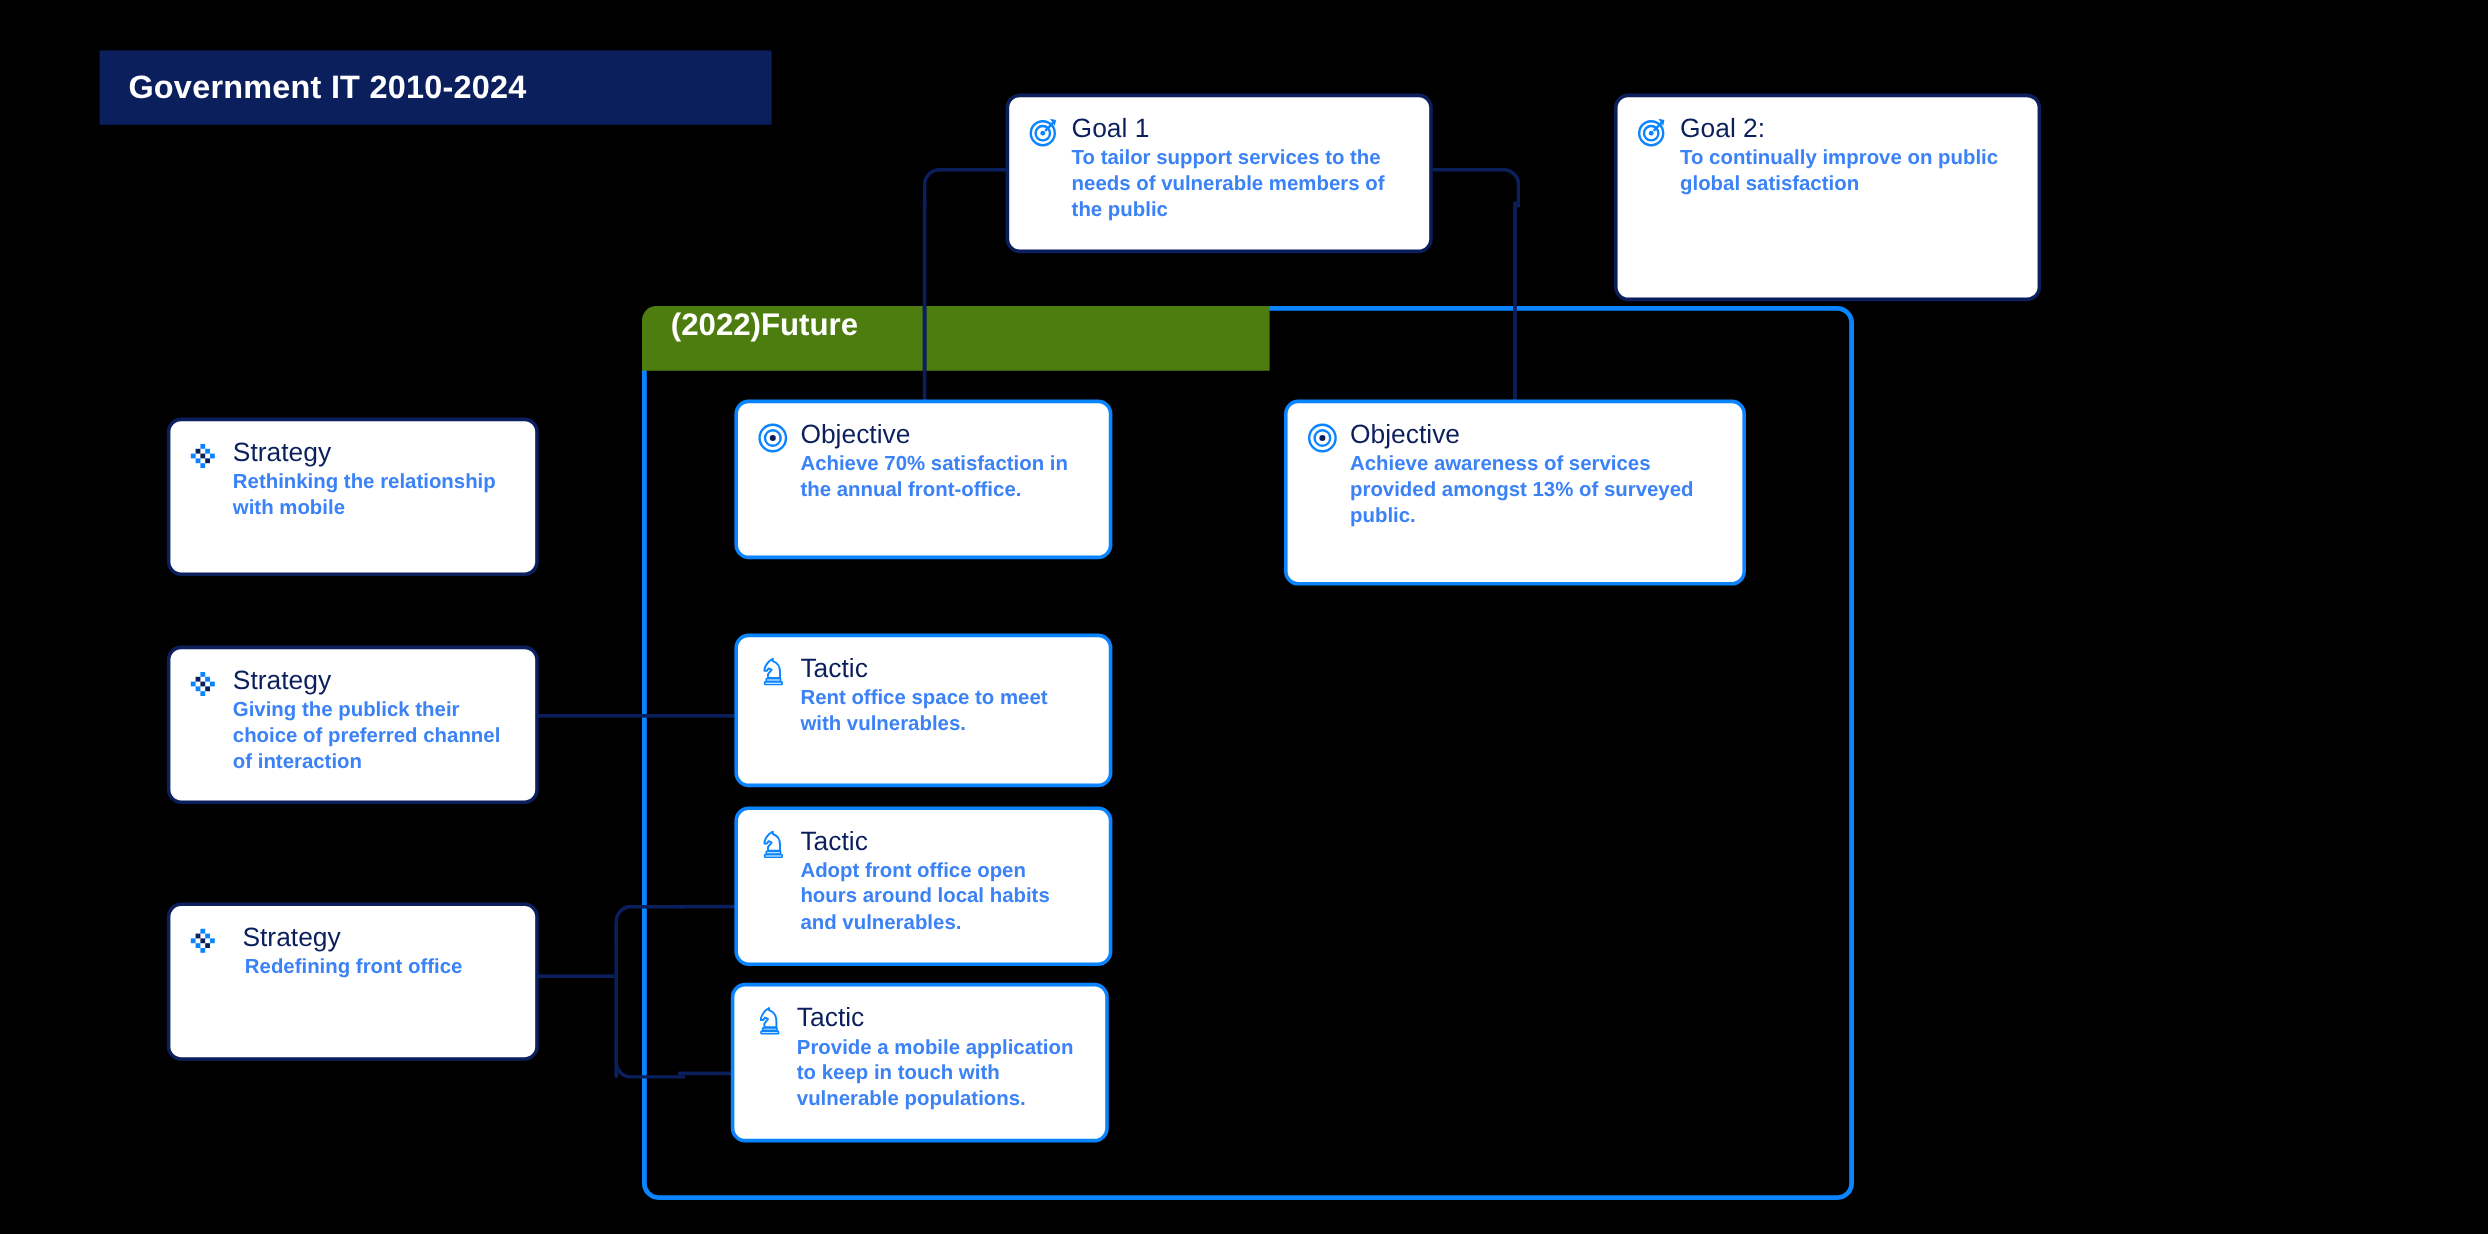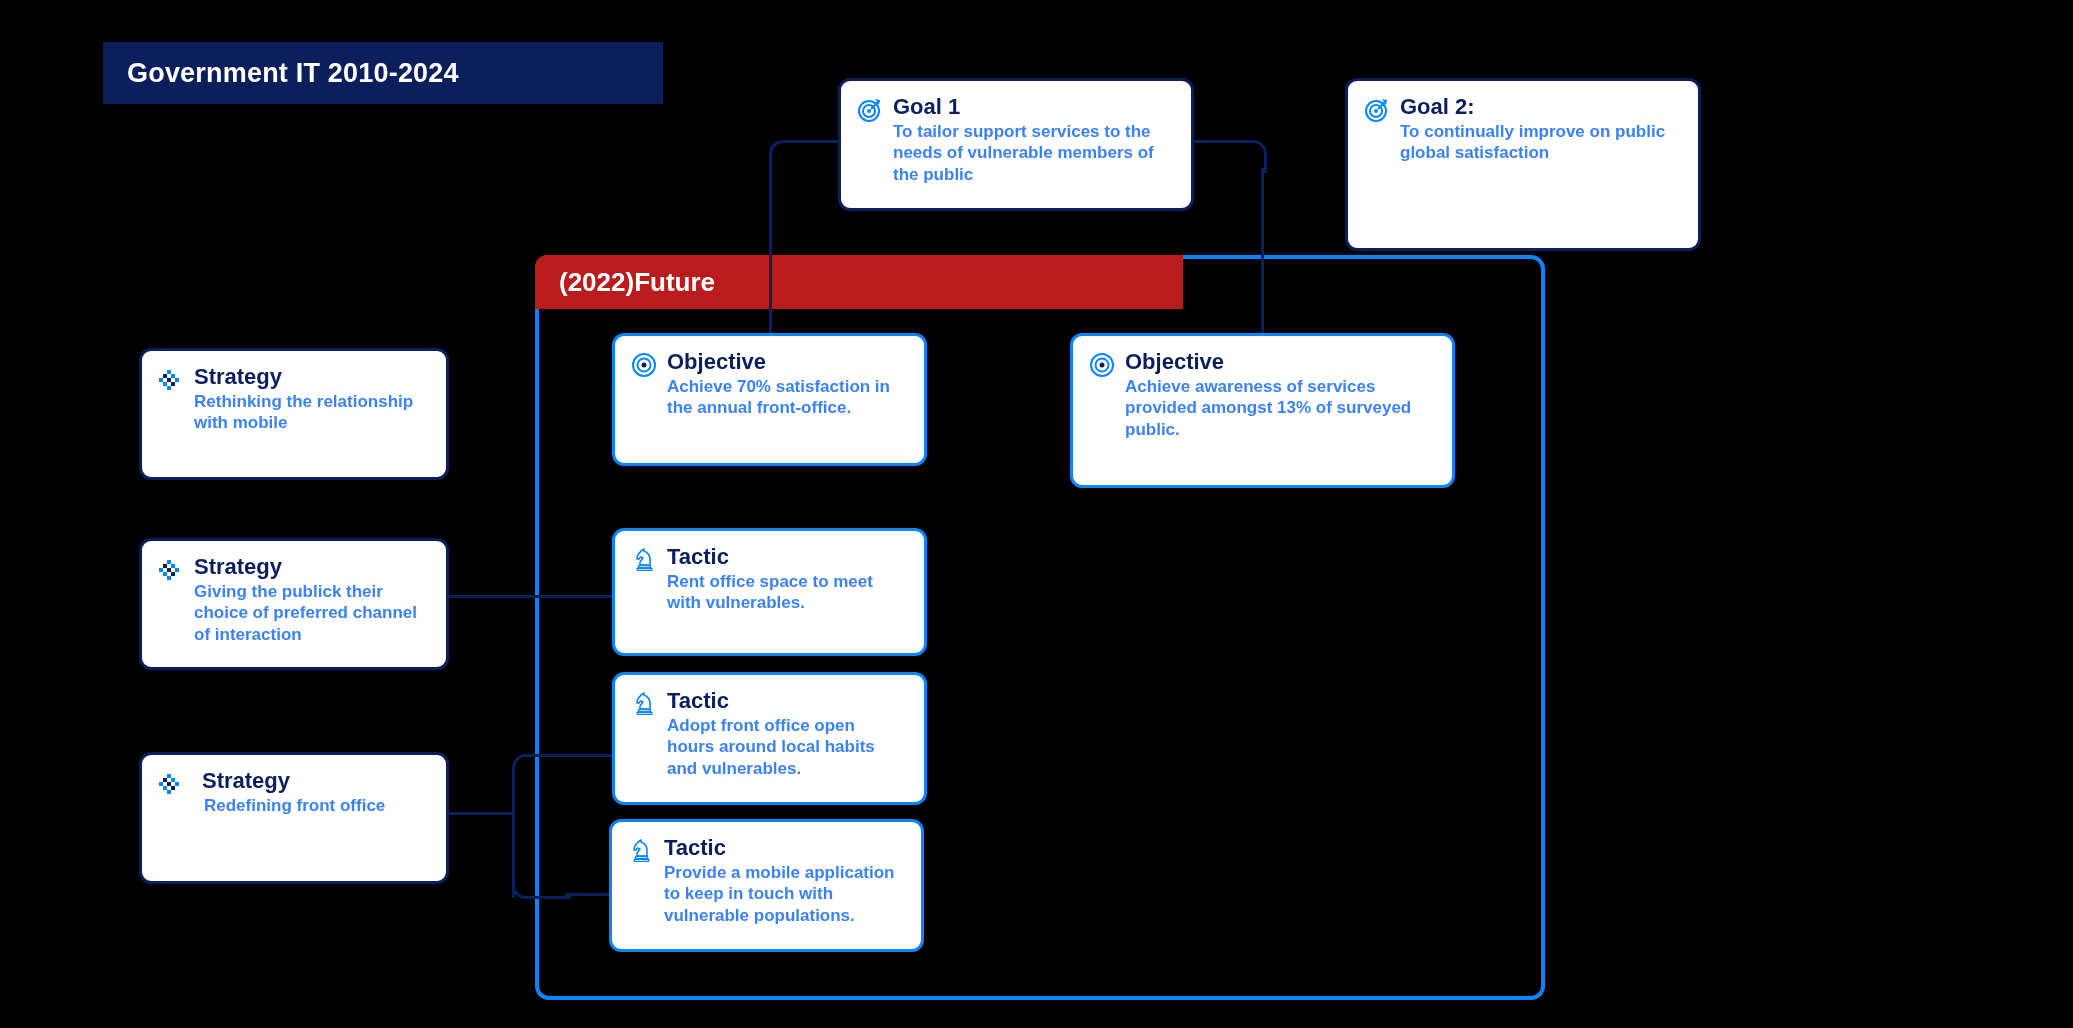--- a/index.html
+++ b/index.html
@@ -14,21 +14,21 @@
     position: relative;
     width: 2073px;
     height: 1028px;
     background: #000000;
     overflow: hidden;
   }
 
   
   .title-banner {
     position: absolute;
-    left: 103px;
+    left: 83px;
     top: 42px;
     width: 560px;
     height: 62px;
     background: #0b1f5c;
     display: flex;
     align-items: center;
     padding-left: 24px;
     box-sizing: border-box;
   }
   .title-banner .title-text {
@@ -47,26 +47,26 @@
     height: 745px;
     border: 4px solid #0a84ff;
     border-radius: 14px;
     box-sizing: border-box;
     background: transparent;
   }
   .future-header {
     position: absolute;
     left: 535px;
     top: 255px;
-    width: 648px;
+    width: 523px;
     height: 54px;
-    background: #b91c1c;
+    background: #4d7c0f;
     border-top-left-radius: 12px;
     display: flex;
-    align-items: center;
+    align-items: flex-start;
     box-sizing: border-box;
   }
   .future-header .fh-label {
     color: #ffffff;
     font-size: 26px;
     font-weight: bold;
     padding-left: 24px;
   }
   .future-header-divider {
     position: absolute;
@@ -97,21 +97,21 @@
     width: 26px;
     height: 26px;
     margin-top: 2px;
   }
   .card-icon svg { display: block; width: 26px; height: 26px; }
 
   .card-body { flex: 1 1 auto; min-width: 0; }
   .card-title {
     color: #0b1f5c;
     font-size: 22px;
-    font-weight: bold;
+    font-weight: normal;
     line-height: 1.1;
     margin-bottom: 2px;
   }
   .card-desc {
     color: #3b82f6;
     font-size: 17px;
     font-weight: bold;
     line-height: 1.25;
   }
 

